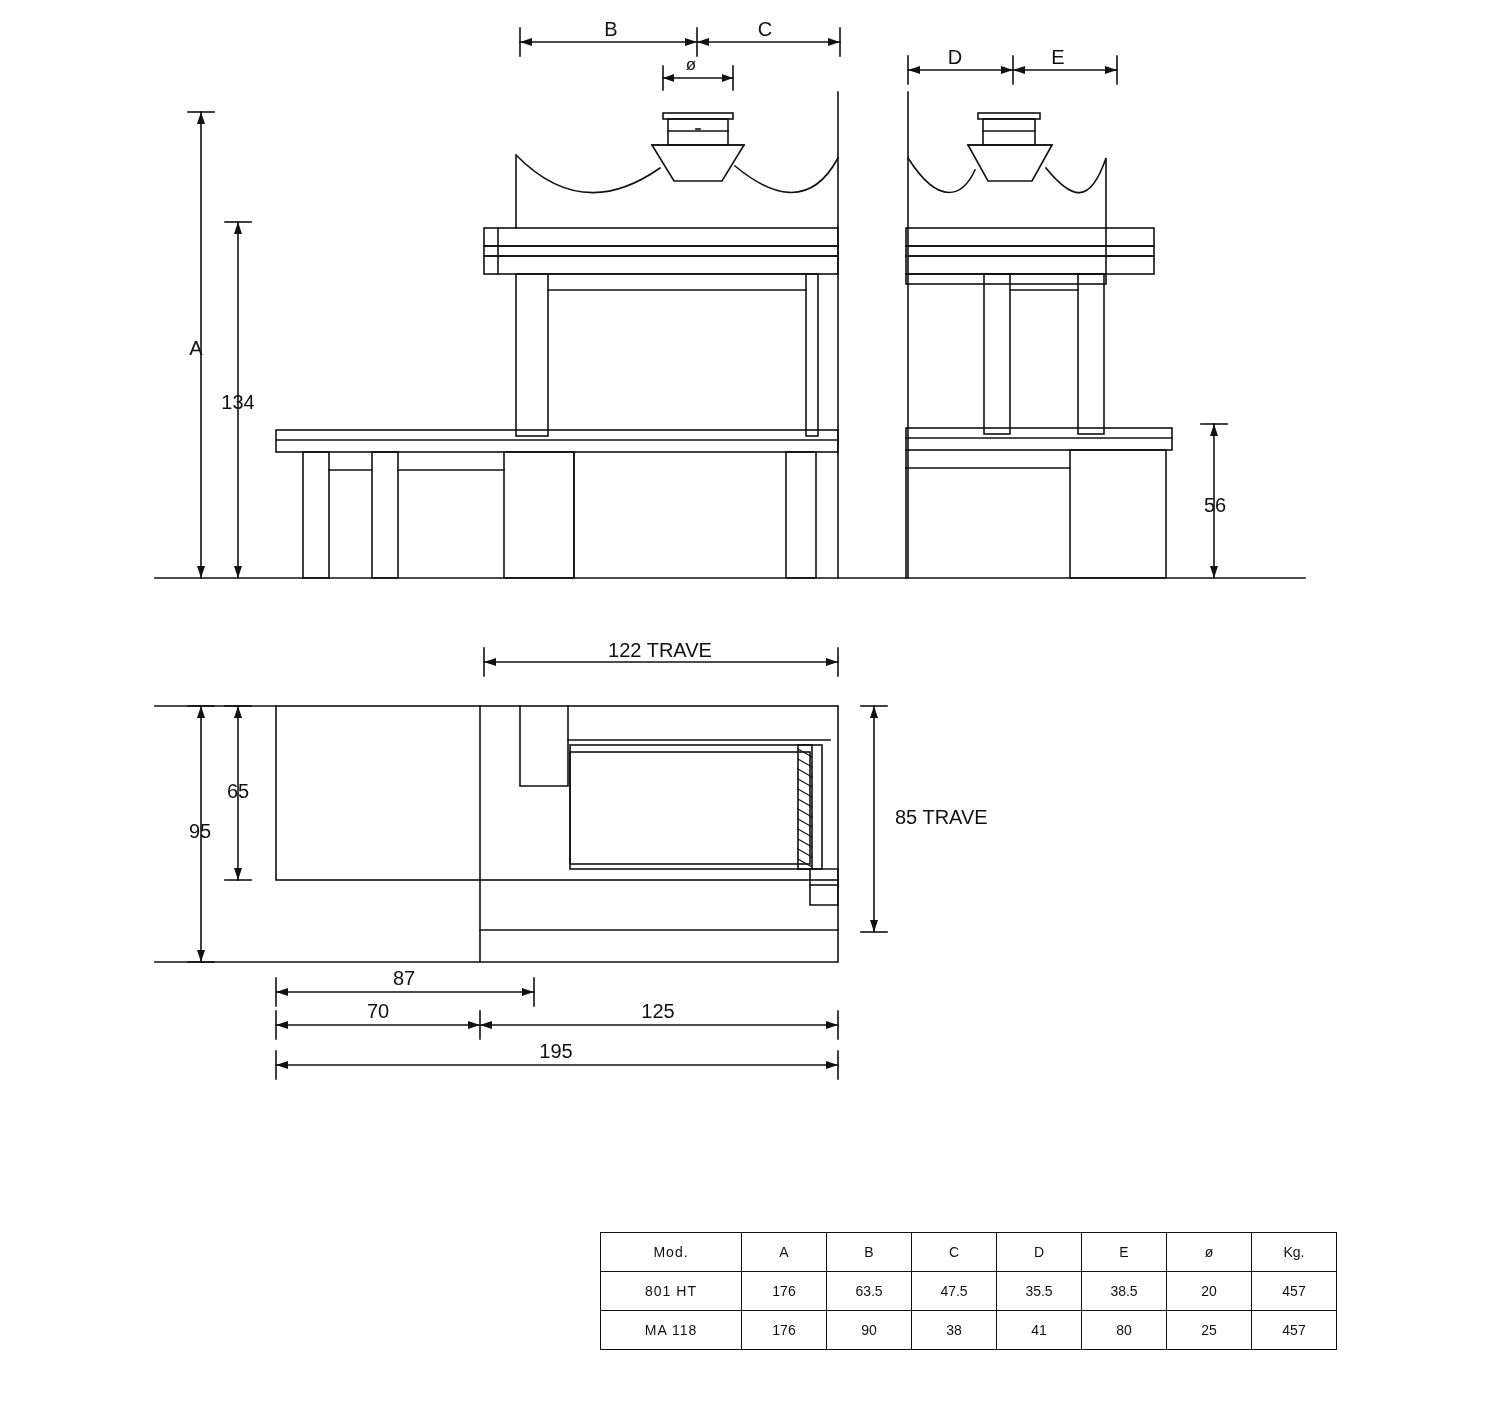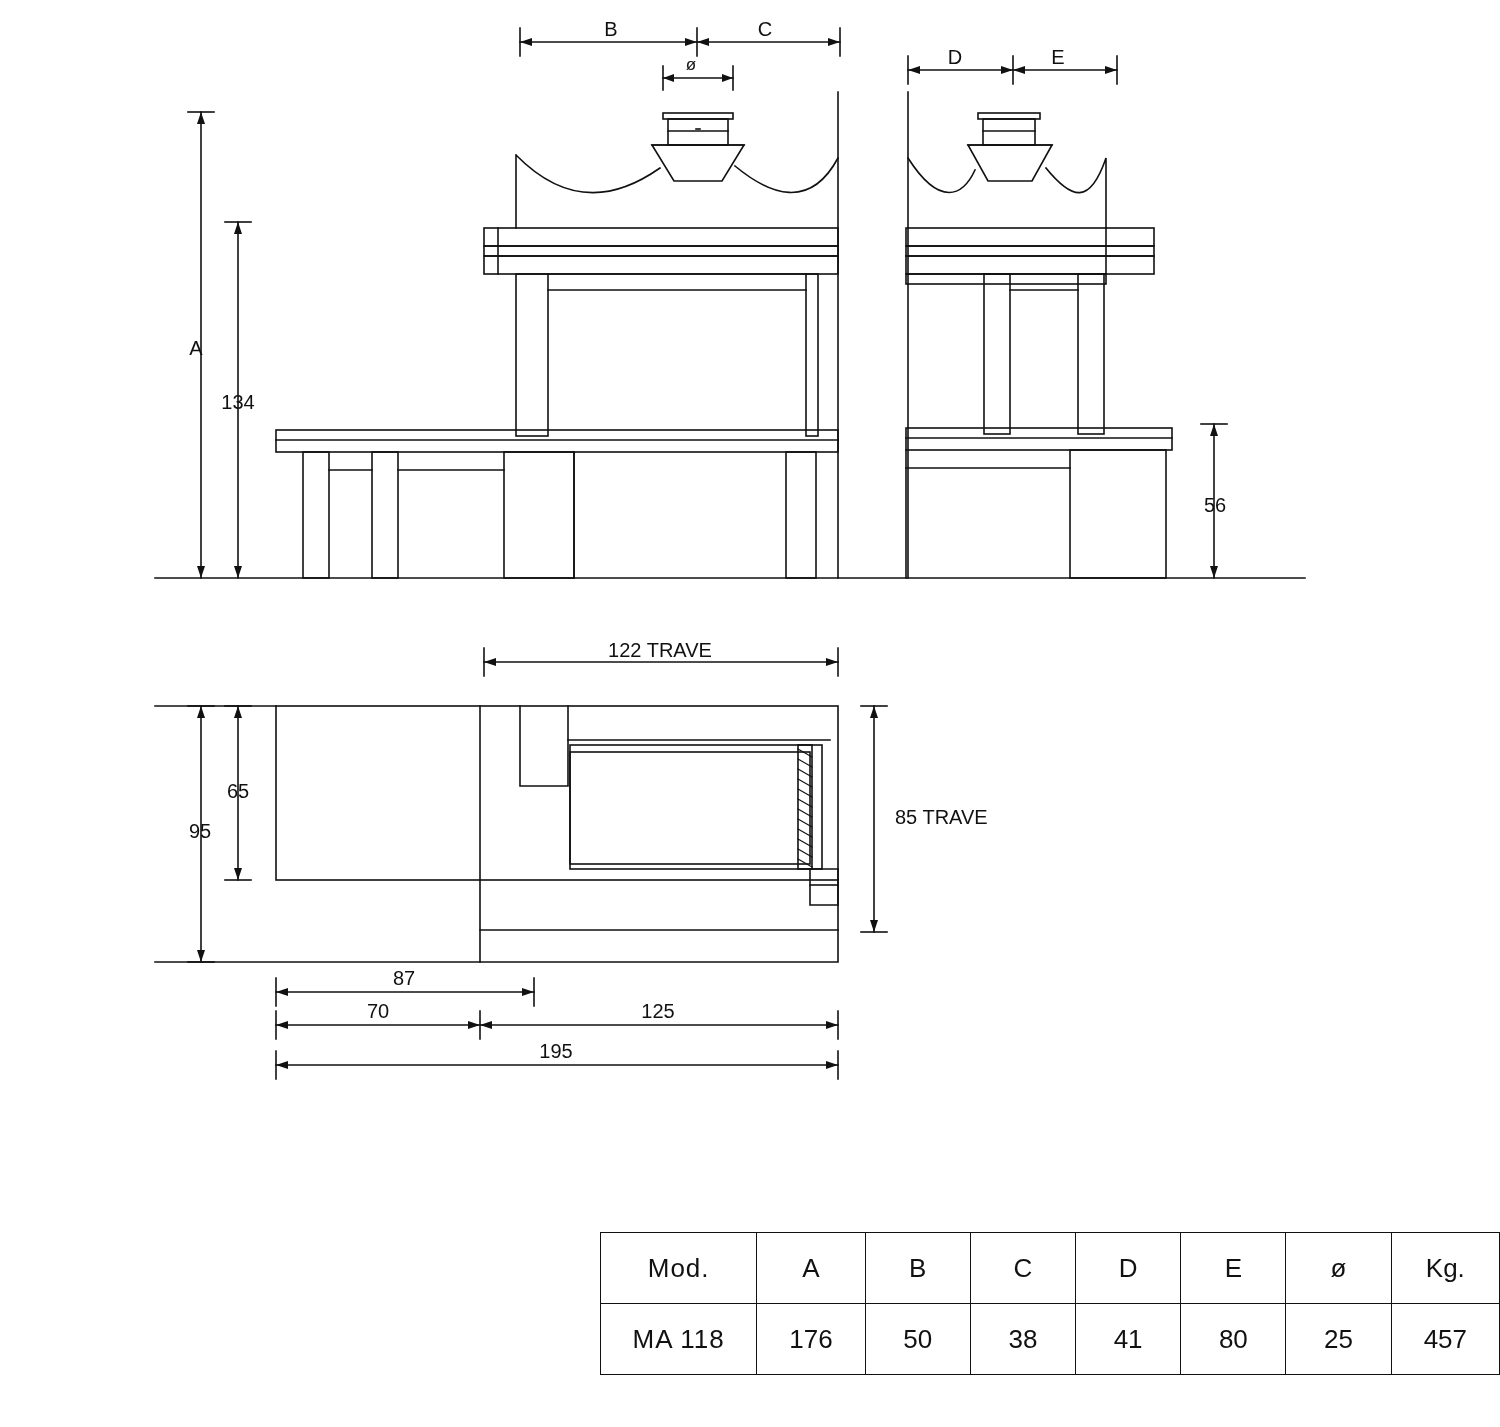--- a/index.html
+++ b/index.html
@@ -2,21 +2,21 @@
 <html><head>
 <meta charset="utf-8">
 <style>
   html,body{margin:0;padding:0;background:#ffffff;}
   body{width:1500px;height:1427px;position:relative;font-family:"Liberation Sans",sans-serif;color:#111;}
   #sheet{position:absolute;left:0;top:0;width:1500px;height:1427px;}
   svg{display:block;}
   .lbl{font-family:"Liberation Sans",sans-serif;font-size:20px;fill:#111;}
   .lbl-sm{font-family:"Liberation Sans",sans-serif;font-size:17px;fill:#111;}
   table.spec{position:absolute;left:600px;top:1232px;border-collapse:collapse;}
-  table.spec td,table.spec th{border:1px solid #111;font-family:"Liberation Sans",sans-serif;font-size:26px;font-weight:normal;text-align:center;height:38px;padding:16px;}
+  table.spec td,table.spec th{border:1px solid #111;font-family:"Liberation Sans",sans-serif;font-size:14px;font-weight:normal;text-align:center;height:38px;padding:0;}
   table.spec td.mod,table.spec th.mod{width:140px;letter-spacing:1px;}
   table.spec td.col,table.spec th.col{width:84px;}
 </style>
 </head>
 <body>
 
 <div id="sheet">
 <svg width="1500" height="1427" viewBox="0 0 1500 1427">
   <g stroke="#111" stroke-width="1.6" fill="none" stroke-linecap="square">
 
@@ -229,23 +229,33 @@
       <th class="col">B</th>
       <th class="col">C</th>
       <th class="col">D</th>
       <th class="col">E</th>
       <th class="col">ø</th>
       <th class="col">Kg.</th>
     </tr>
   </thead>
   <tbody>
     <tr>
+      <td class="mod">801  HT</td>
+      <td class="col">176</td>
+      <td class="col">63.5</td>
+      <td class="col">47.5</td>
+      <td class="col">35.5</td>
+      <td class="col">38.5</td>
+      <td class="col">20</td>
+      <td class="col">457</td>
+    </tr>
+    <tr>
       <td class="mod">MA  118</td>
       <td class="col">176</td>
-      <td class="col">50</td>
+      <td class="col">90</td>
       <td class="col">38</td>
       <td class="col">41</td>
       <td class="col">80</td>
       <td class="col">25</td>
       <td class="col">457</td>
     </tr>
   </tbody>
 </table>
 
 </body></html>

